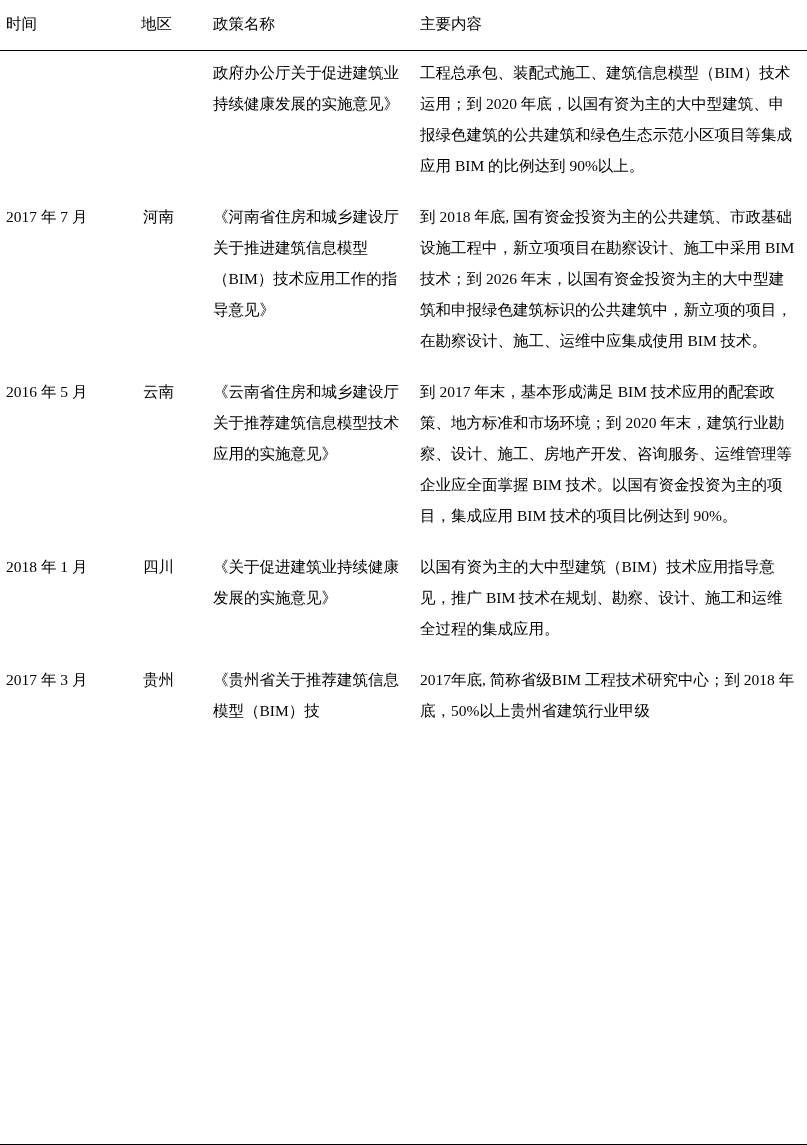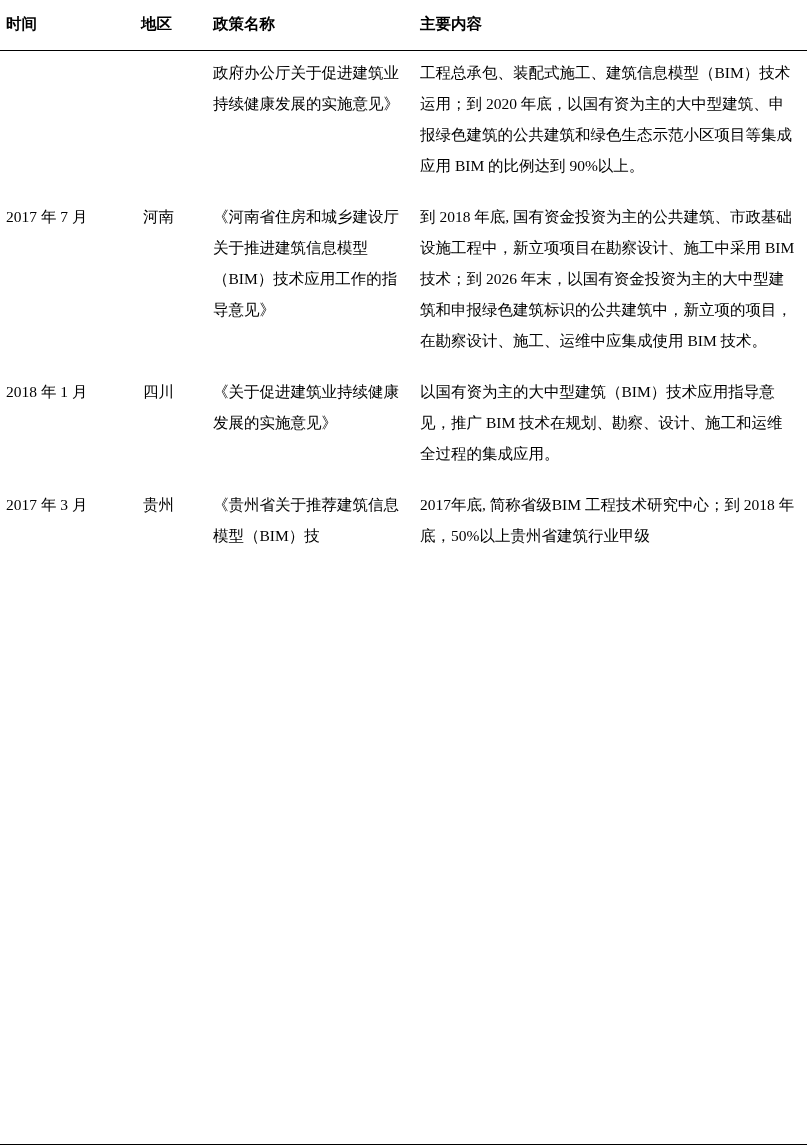--- a/index.html
+++ b/index.html
@@ -27,21 +27,21 @@
     table-layout: fixed;
     font-size: 15.5px;
     line-height: 2.05;
   }
   table.policy-table col.c-time { width: 135px; }
   table.policy-table col.c-region { width: 70px; }
   table.policy-table col.c-name { width: 205px; }
   table.policy-table col.c-content { width: 397px; }
 
   thead th {
-    font-weight: bold;
+    font-weight: normal;
     text-align: left;
     vertical-align: top;
     padding: 8px 10px 10px 6px;
     border-bottom: 1.1px solid #000;
     font-size: 15.5px;
   }
   thead th.th-name { padding-left: 8px; margin-top: 14px; }
   thead th.th-content { padding-left: 10px; margin-top: 47px; }
 
   tbody td {
@@ -94,20 +94,26 @@
         <td class="td-name">政府办公厅关于促进建筑业持续健康发展的实施意见》</td>
         <td class="td-content">工程总承包、装配式施工、建筑信息模型（BIM）技术运用；到 2020 年底，以国有资为主的大中型建筑、申报绿色建筑的公共建筑和绿色生态示范小区项目等集成应用 BIM 的比例达到 90%以上。</td>
       </tr>
       <tr>
         <td class="td-time">2017 年 7 月</td>
         <td class="td-region">河南</td>
         <td class="td-name">《河南省住房和城乡建设厅关于推进建筑信息模型（BIM）技术应用工作的指导意见》</td>
         <td class="td-content">到 2018 年底, 国有资金投资为主的公共建筑、市政基础设施工程中，新立项项目在勘察设计、施工中采用 BIM 技术；到 2026 年末，以国有资金投资为主的大中型建筑和申报绿色建筑标识的公共建筑中，新立项的项目，在勘察设计、施工、运维中应集成使用 BIM 技术。</td>
       </tr>
       <tr>
+        <td class="td-time">2016 年 5 月</td>
+        <td class="td-region">云南</td>
+        <td class="td-name">《云南省住房和城乡建设厅关于推荐建筑信息模型技术应用的实施意见》</td>
+        <td class="td-content">到 2017 年末，基本形成满足 BIM 技术应用的配套政策、地方标准和市场环境；到 2020 年末，建筑行业勘察、设计、施工、房地产开发、咨询服务、运维管理等企业应全面掌握 BIM 技术。以国有资金投资为主的项目，集成应用 BIM 技术的项目比例达到 90%。</td>
+      </tr>
+      <tr>
         <td class="td-time">2018 年 1 月</td>
         <td class="td-region">四川</td>
         <td class="td-name">《关于促进建筑业持续健康发展的实施意见》</td>
         <td class="td-content">以国有资为主的大中型建筑（BIM）技术应用指导意见，推广 BIM 技术在规划、勘察、设计、施工和运维全过程的集成应用。</td>
       </tr>
       <tr class="last-row">
         <td class="td-time">2017 年 3 月</td>
         <td class="td-region">贵州</td>
         <td class="td-name">《贵州省关于推荐建筑信息模型（BIM）技</td>
         <td class="td-content">2017年底, 简称省级BIM 工程技术研究中心；到 2018 年底，50%以上贵州省建筑行业甲级</td>

